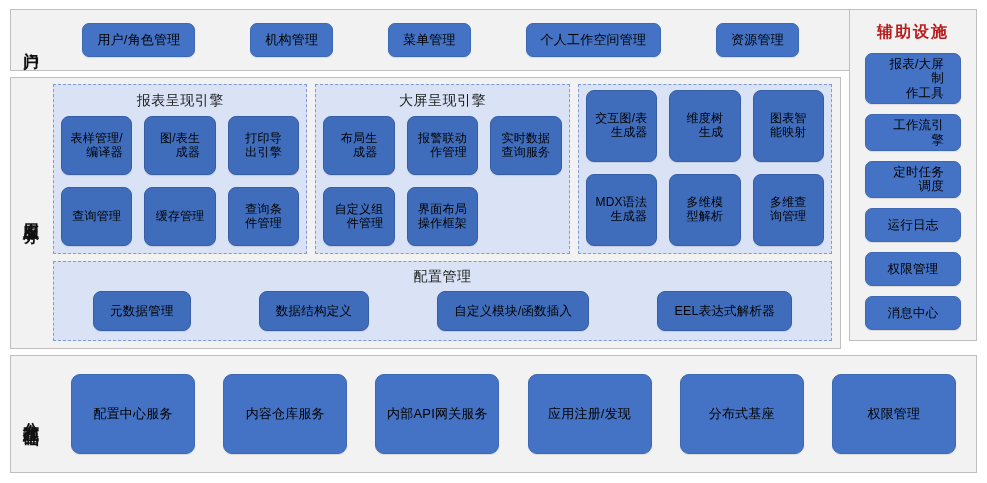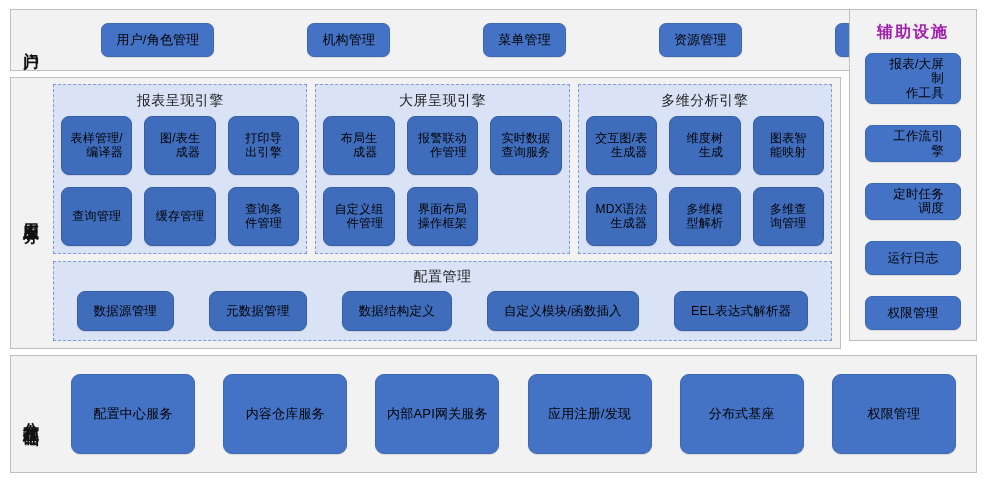--- a/index.html
+++ b/index.html
@@ -113,21 +113,21 @@
     position: absolute;
     right: 10px;
     top: 9px;
     bottom: 142px;
   }
   .aux-title {
     font-weight: bold;
     font-size: 16px;
     letter-spacing: 2px;
     margin: 6px 0 10px 0;
-    color: #a21caf;
+    color: #b91c1c;
   }
   .aux-list {
     flex: 1 1 auto;
     display: flex;
     flex-direction: column;
     justify-content: space-between;
     width: 100%;
     align-items: center;
     padding-bottom: 4px;
   }
@@ -255,35 +255,37 @@
 
   <div class="top-row">
     <div class="frame portal">
       <div class="vlabel">
         <span>门户</span>
       </div>
       <div class="portal-items">
         <div class="pill">用户/角色管理</div>
         <div class="pill">机构管理</div>
         <div class="pill">菜单管理</div>
+        <div class="pill">个人工作空间管理</div>
         <div class="pill">资源管理</div>
         <div class="pill">自助分析</div>
       </div>
     </div>
   </div>
 
   <div class="aux">
     <div class="aux-title">辅助设施</div>
     <div class="aux-list">
       <div class="pill">报表/大屏制
 作工具</div>
       <div class="pill">工作流引擎</div>
       <div class="pill">定时任务调度</div>
       <div class="pill">运行日志</div>
       <div class="pill">权限管理</div>
+      <div class="pill">消息中心</div>
     </div>
   </div>
 
   <div class="mid-row">
     <div class="frame appsvc">
       <div class="vlabel">
         <span>应用服务</span>
       </div>
       <div class="appsvc-body">
 
@@ -315,21 +317,20 @@
               <div class="pill dark">实时数据
 查询服务</div>
               <div class="pill dark">自定义组
 件管理</div>
               <div class="pill dark">界面布局
 操作框架</div>
             </div>
           </div>
 
           <div class="engine">
-            <div class="engine-title">多维分析引擎</div>
             <div class="engine-grid">
               <div class="pill dark">交互图/表
 生成器</div>
               <div class="pill dark">维度树
 生成</div>
               <div class="pill dark">图表智
 能映射</div>
               <div class="pill dark">MDX语法
 生成器</div>
               <div class="pill dark">多维模
@@ -337,21 +338,20 @@
               <div class="pill dark">多维查
 询管理</div>
             </div>
           </div>
 
         </div>
 
         <div class="config">
           <div class="config-title">配置管理</div>
           <div class="config-items">
-            <div class="pill dark">数据源管理</div>
             <div class="pill dark">元数据管理</div>
             <div class="pill dark">数据结构定义</div>
             <div class="pill dark">自定义模块/函数插入</div>
             <div class="pill dark">EEL表达式解析器</div>
           </div>
         </div>
 
       </div>
     </div>
   </div>

